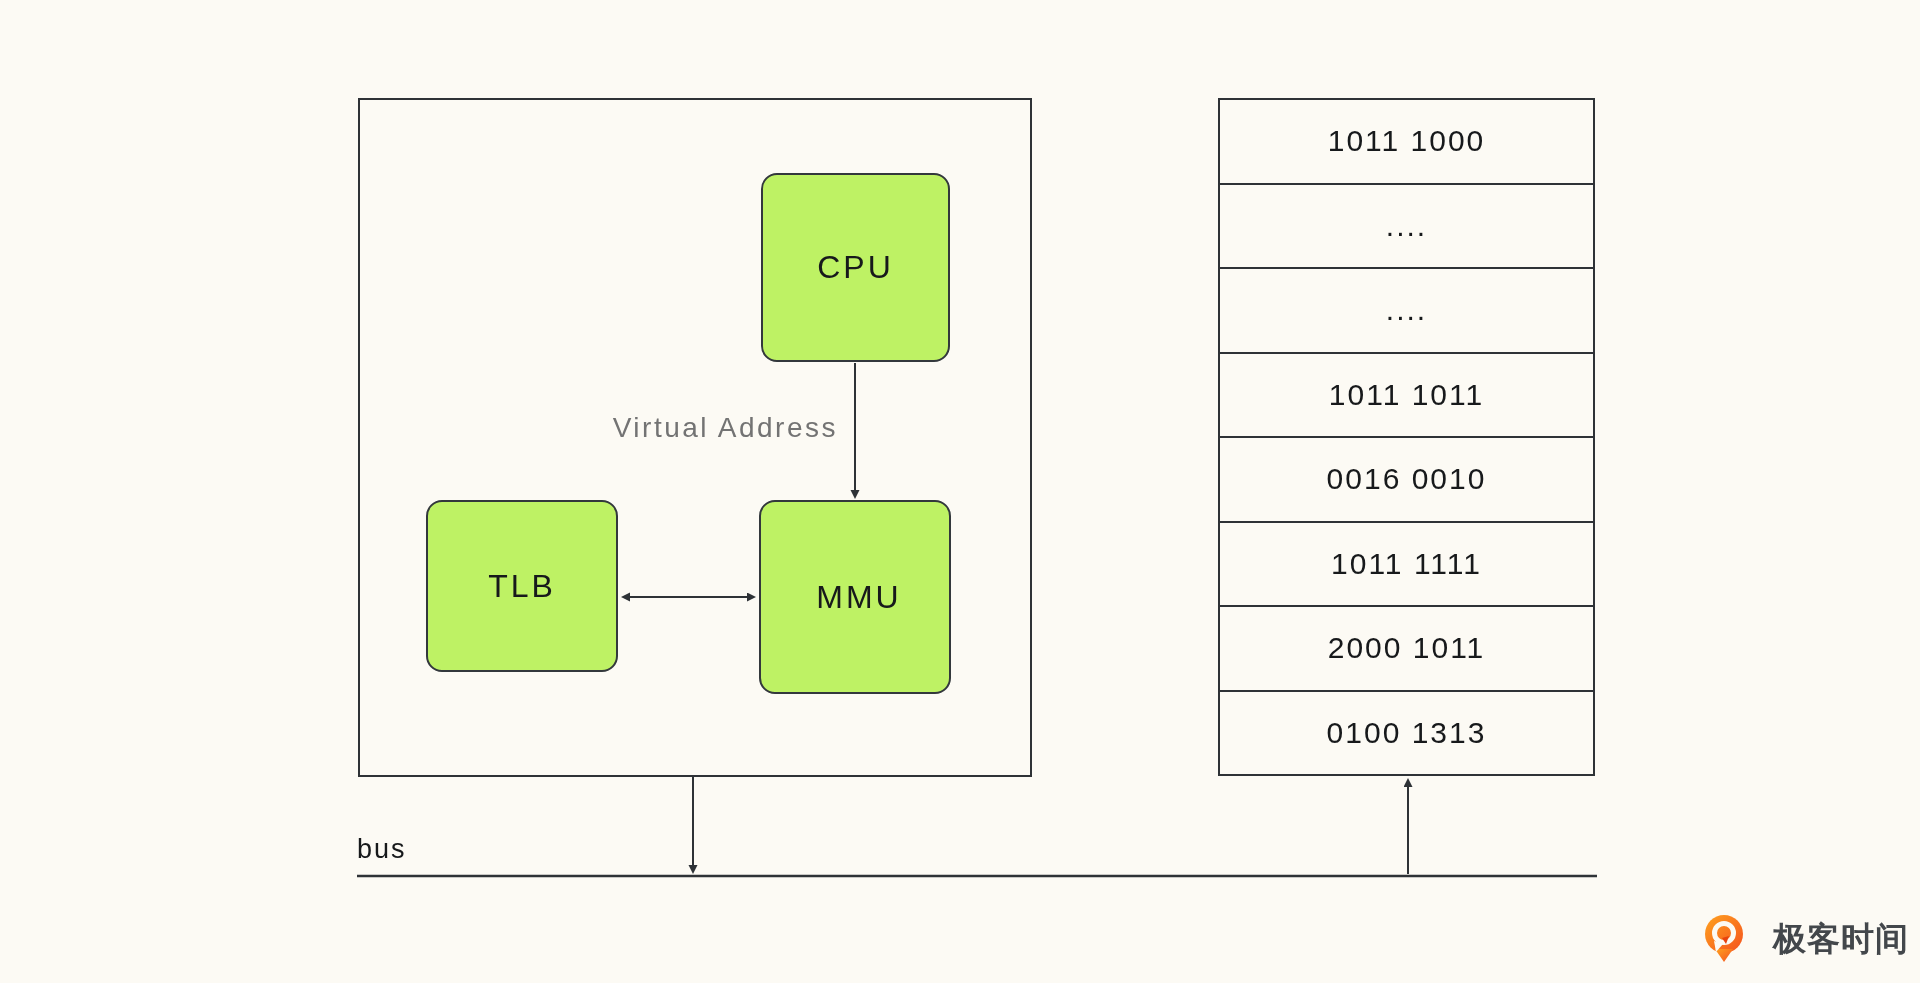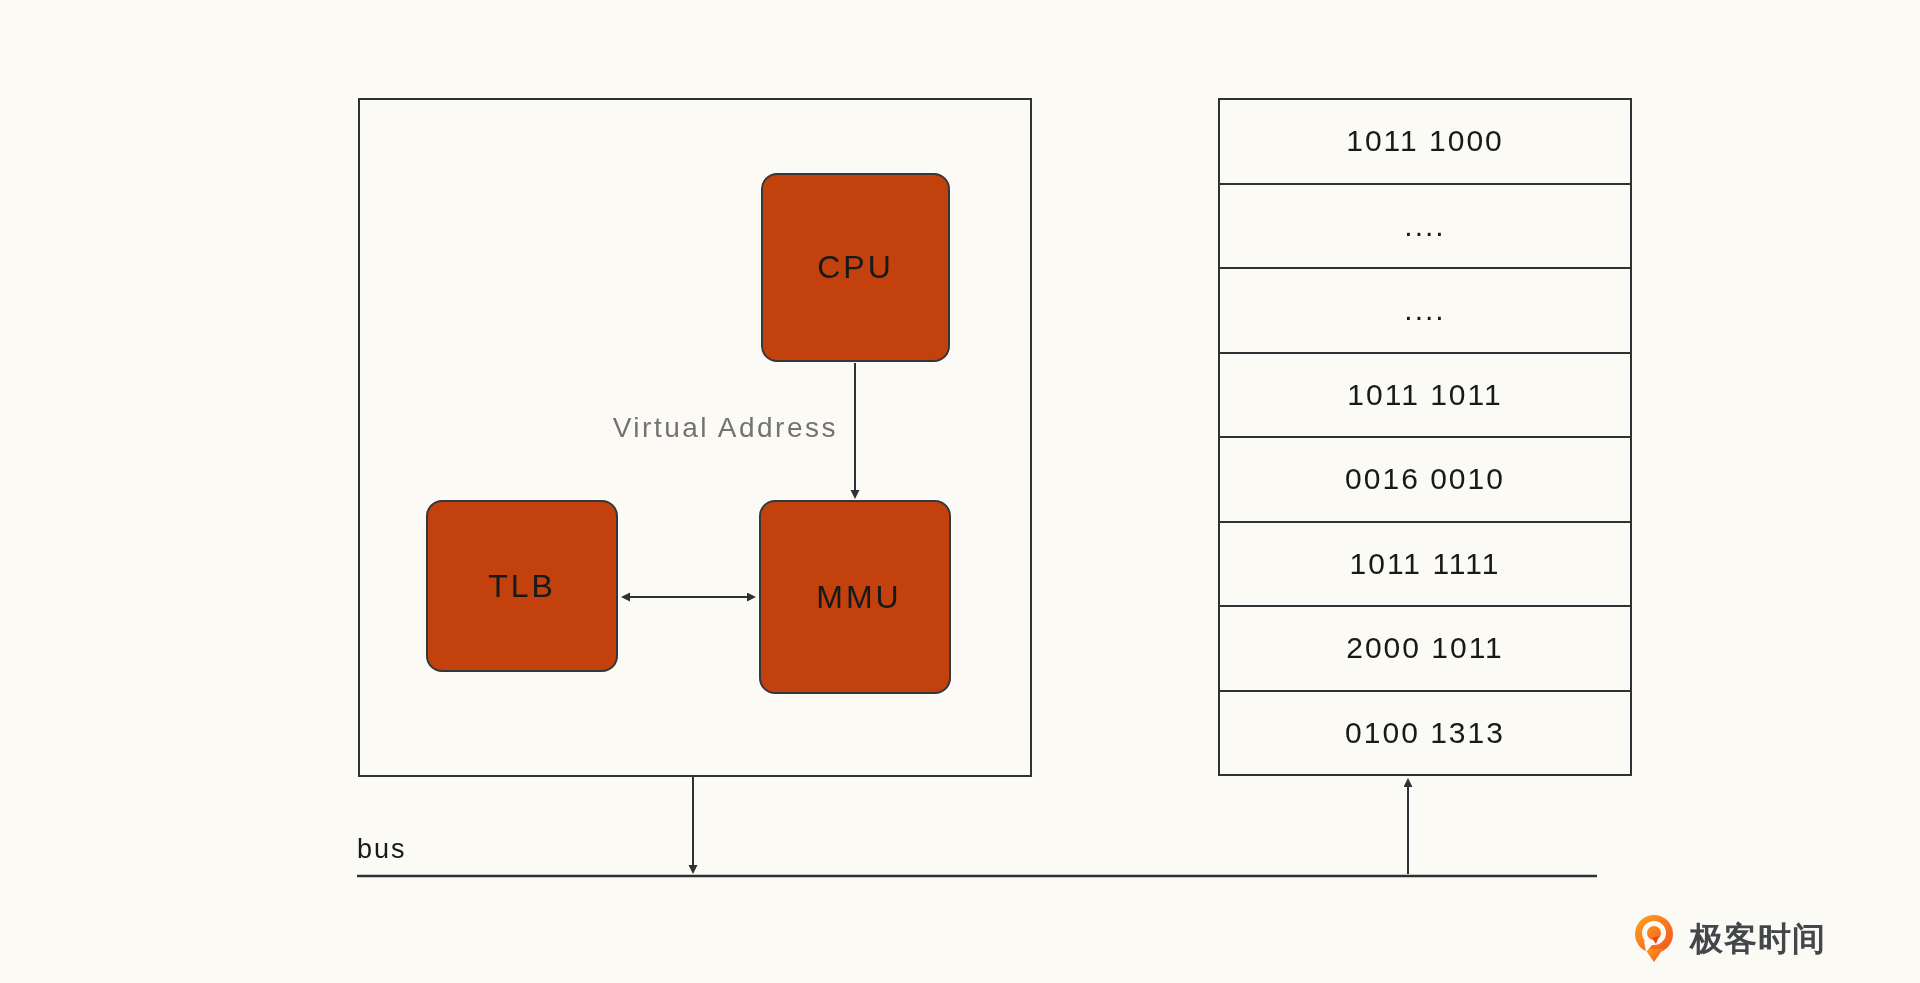--- a/index.html
+++ b/index.html
@@ -20,21 +20,21 @@
   .chip-box {
     position: absolute;
     left: 358px; top: 98px;
     width: 674px; height: 679px;
     border: 2px solid #2e3236;
     background: transparent;
   }
   
   .node {
     position: absolute;
-    background: #c2410c;
+    background: #bef264;
     border: 2px solid #33383c;
     border-radius: 16px;
     display: flex;
     align-items: center;
     justify-content: center;
     font-size: 32px;
     font-weight: 400;
     letter-spacing: 3px;
     color: #17191b;
   }
@@ -59,21 +59,21 @@
     font-size: 27px;
     font-weight: 400;
     letter-spacing: 2px;
     color: #17191b;
   }
 
   
   .memory-table {
     position: absolute;
     left: 1218px; top: 98px;
-    width: 414px; height: 678px;
+    width: 377px; height: 678px;
     border: 2px solid #2e3236;
     display: flex;
     flex-direction: column;
     background: transparent;
   }
   .mem-row {
     flex: 1;
     display: flex;
     align-items: center;
     justify-content: center;
@@ -90,24 +90,24 @@
   .wires {
     position: absolute;
     left: 0; top: 0;
     width: 1920px; height: 983px;
     pointer-events: none;
   }
 
   
   .logo {
     position: absolute;
-    left: 1632px; top: 914px;
+    left: 1702px; top: 914px;
     display: flex;
     align-items: center;
-    gap: 14px;
+    gap: 27px;
     text-align: center;
   }
   .logo-icon { width: 44px; height: 50px; }
   .logo-text {
     font-size: 33px;
     font-weight: 600;
     color: #43474b;
     letter-spacing: 1px;
     line-height: 50px;
     white-space: nowrap;

